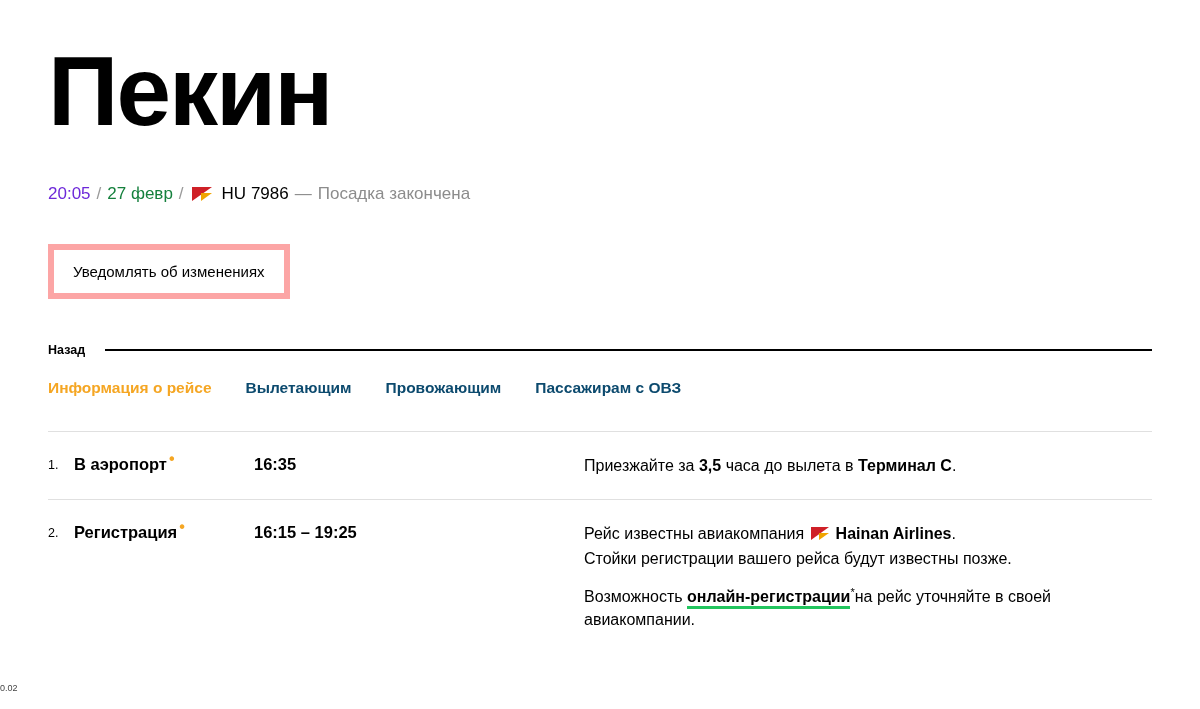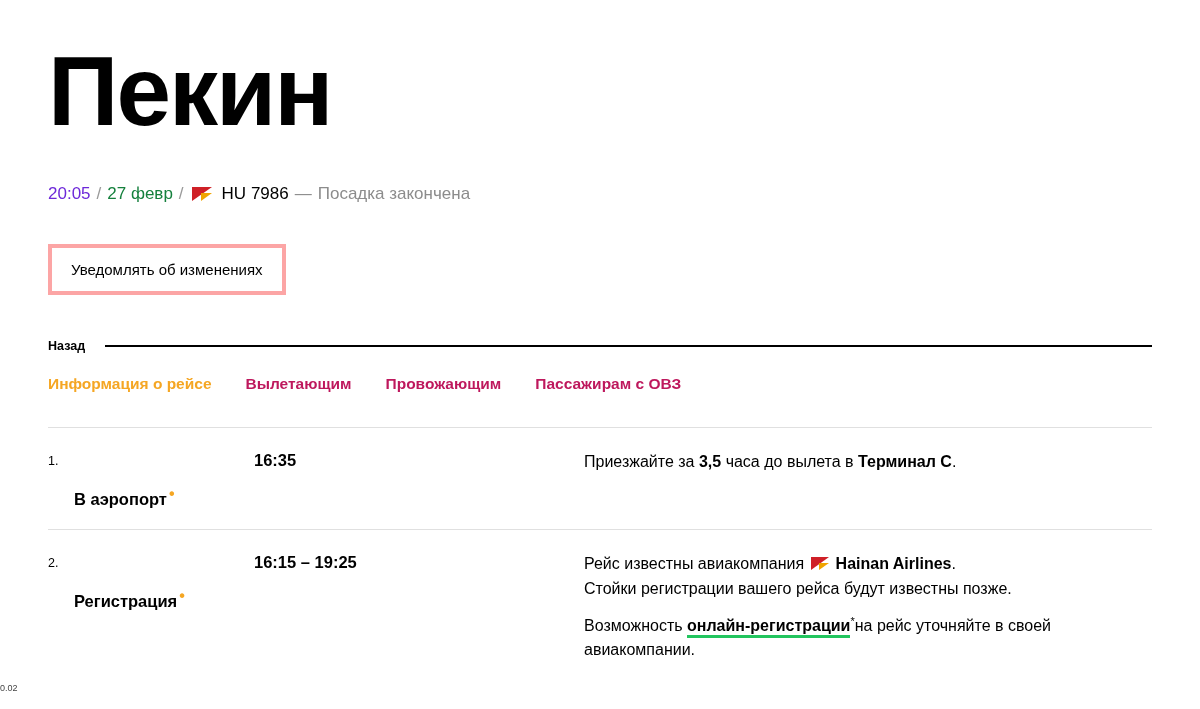--- a/index.html
+++ b/index.html
@@ -62,21 +62,21 @@
     border-left: 11px solid #f0a400;
     border-bottom: 8px solid transparent;
   }
   .flightno { color: #000; }
   .dash { color: #8c8c8c; margin: 0 6px; }
   .status { color: #8c8c8c; }
 
   .notify-btn {
     margin-top: 40px;
     display: inline-block;
-    border: 4px solid #fca5a5;
+    border: 6px solid #fca5a5;
     background: #fff;
     color: #000;
     font-size: 15px;
     padding: 13px 19px;
     cursor: pointer;
     font-family: "Liberation Sans", sans-serif;
   }
 
   .backbar {
     margin-top: 44px;
@@ -97,21 +97,21 @@
   }
 
   .tabs {
     margin-top: 22px;
     display: flex;
     gap: 34px;
     align-items: center;
     font-size: 15.5px;
     font-weight: bold;
   }
-  .tab { color: #be185d; cursor: pointer; white-space: nowrap; }
+  .tab { color: #0c4a6e; cursor: pointer; white-space: nowrap; }
   .tab.active { color: #f5a623; }
 
   .steps { margin-top: 34px; }
   .step {
     display: flex;
     align-items: flex-start;
     border-top: 1px solid #e0e0e0;
     padding: 22px 0 20px 0;
   }
   .step:first-child { border-top: 1px solid #e0e0e0; }
@@ -121,21 +121,20 @@
     color: #000;
     padding-top: 4px;
   }
   .step .name {
     width: 180px;
     font-size: 16.5px;
     font-weight: bold;
     color: #000;
     position: relative;
     padding-top: 1px;
-    margin-top: 39px;
   }
   .step .name .dotmark {
     color: #f5a623;
     font-size: 16px;
     vertical-align: super;
     line-height: 0;
     margin-left: 2px;
   }
   .step .time {
     width: 330px;

